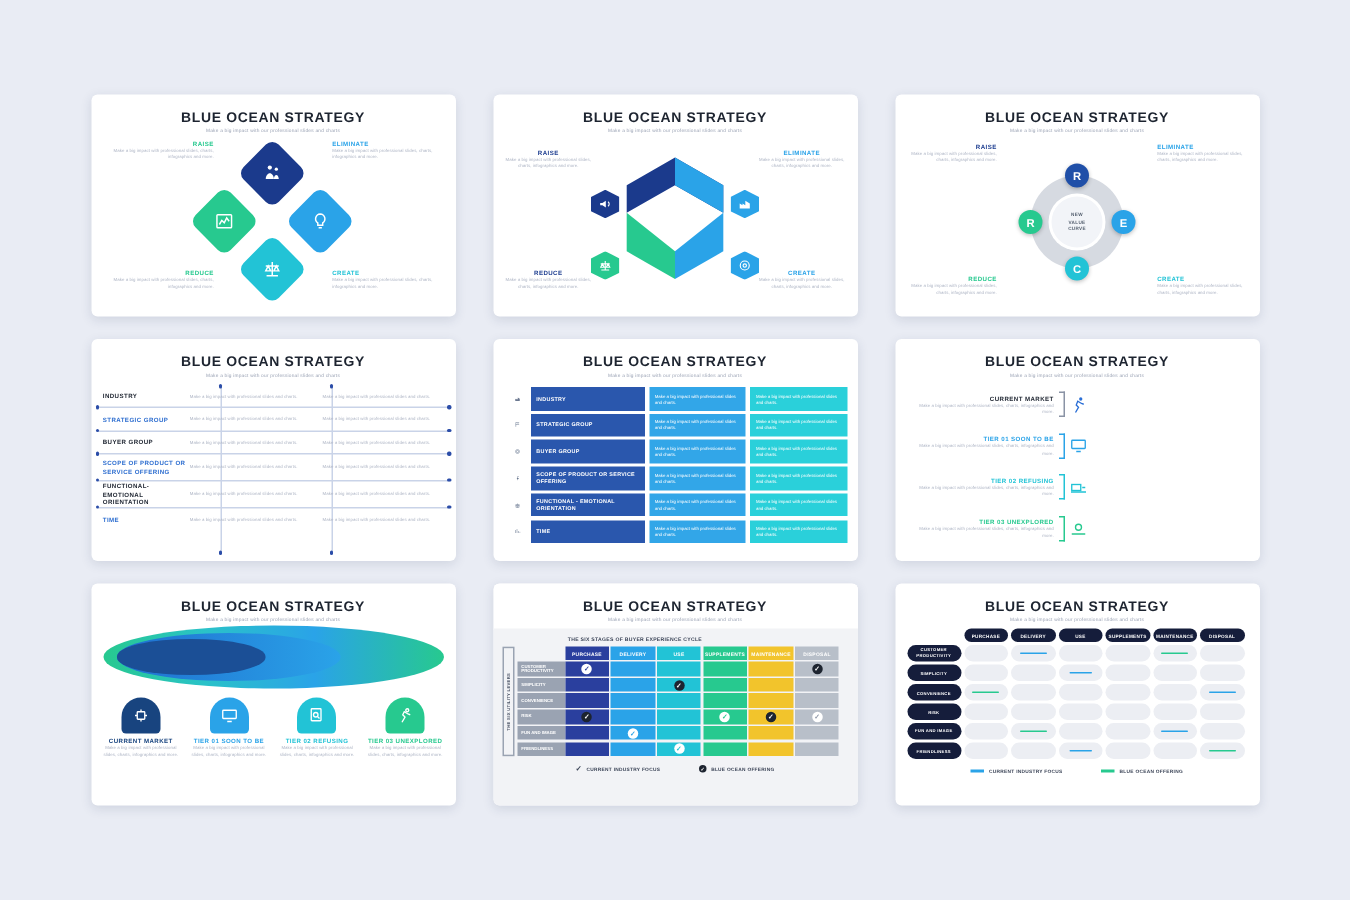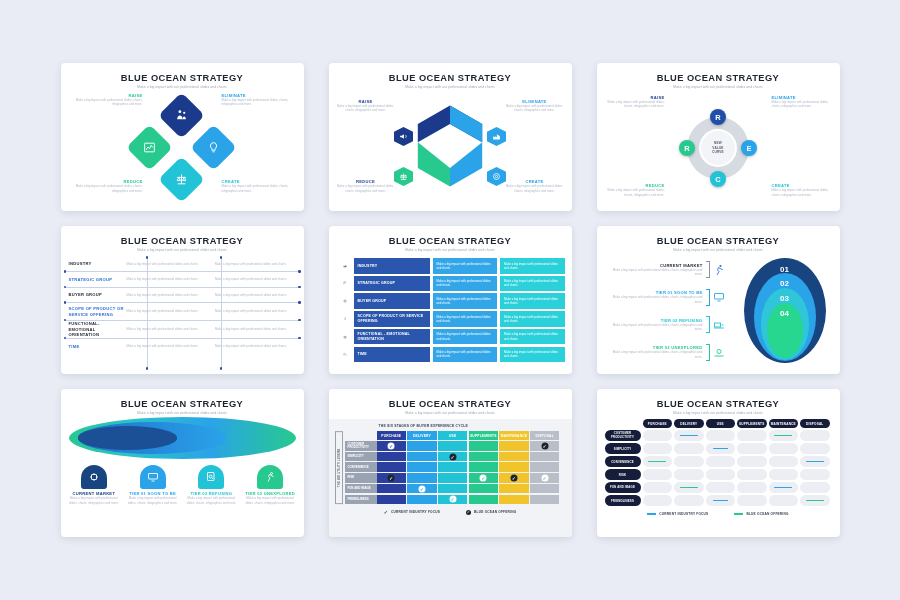--- a/index.html
+++ b/index.html
@@ -394,34 +394,20 @@
           <div class="lbl" style="color:#27c98f">TIER 03 UNEXPLORED</div>
           <div class="blur">Make a big impact with professional slides, charts, infographics and more.</div>
         </div>
         <div style="width:4px;height:17px;border:.8px solid #27c98f;border-left:none"></div>
         <svg width="12" height="12" viewBox="0 0 24 24" fill="none" stroke="#27c98f" stroke-width="1.8">
               <circle cx="12" cy="11" r="4"></circle>
               <path d="M3 20h18"></path>
             </svg>
       </div>
     </div>
-    <div style="position:absolute;right:14px;top:2px;width:82px;height:105px">
-      <div class="ov" style="width:82px;height:105px;top:0;background:#18447f;align-items:flex-start;padding-top:7px;font-size:8px">
-        <span>01</span>
-      </div>
-      <div class="ov" style="width:62px;height:88px;top:15px;background:#2aa3e8;align-items:flex-start;padding-top:6px;font-size:8px">
-        <span>02</span>
-      </div>
-      <div class="ov" style="width:48px;height:72px;top:30px;background:#2ec6d8;align-items:flex-start;padding-top:6px;font-size:8px">
-        <span>03</span>
-      </div>
-      <div class="ov" style="width:36px;height:55px;top:45px;background:#27d78f;align-items:flex-start;padding-top:6px;font-size:8px">
-        <span>04</span>
-      </div>
-    </div>
   </div>
 </div>
 
 <div class="card">
   <div class="hdr">
     <div class="t">BLUE OCEAN STRATEGY</div>
     <div class="sub">Make a big impact with our professional slides and charts</div>
   </div>
   <div class="body" style="top:26px">
     <div style="position:absolute;left:8px;right:8px;top:2px;height:42px">

